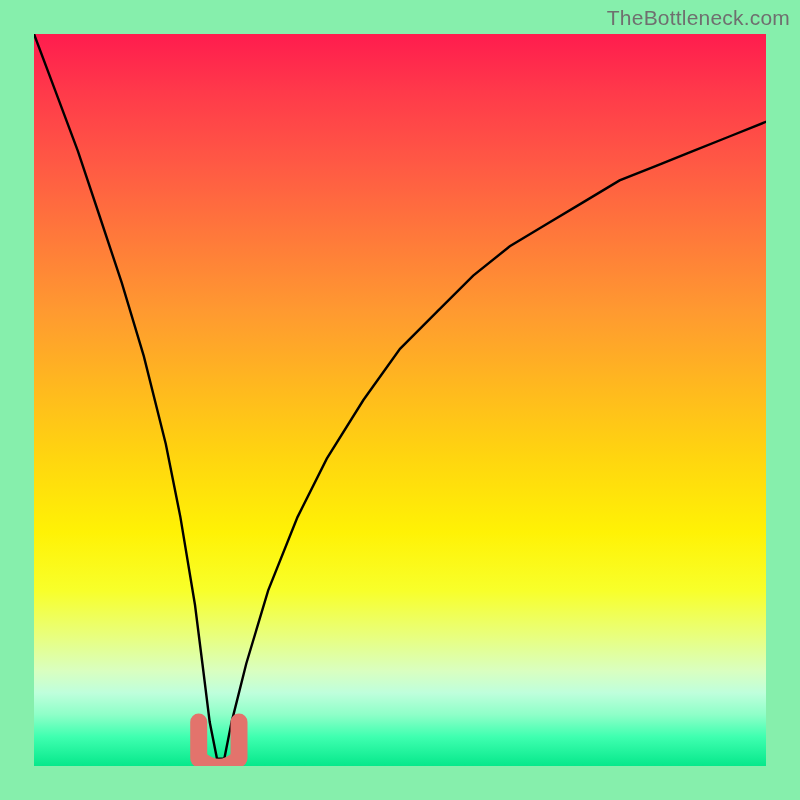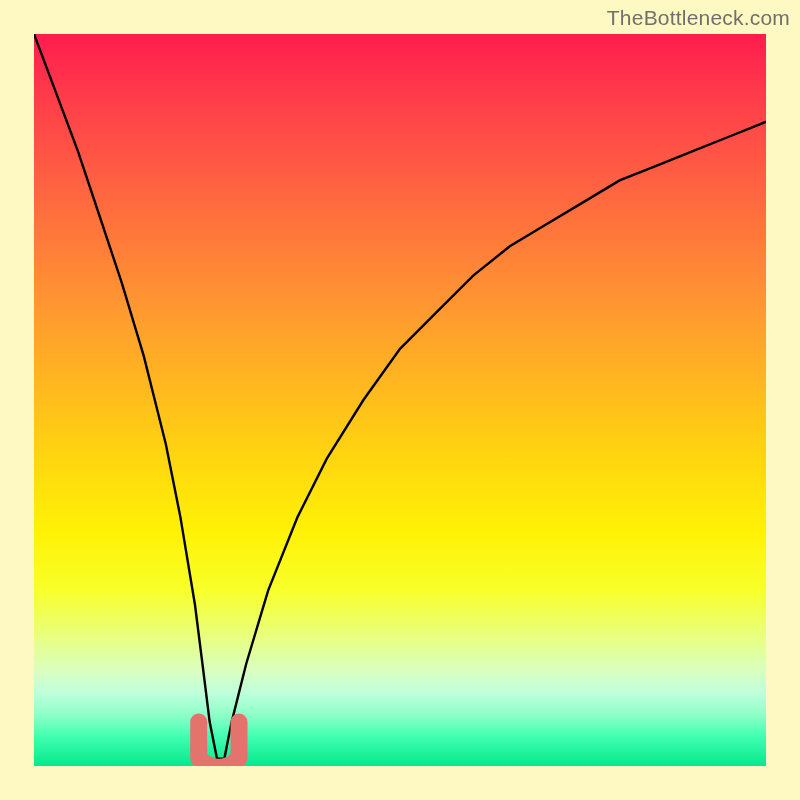--- a/index.html
+++ b/index.html
@@ -10,21 +10,21 @@
     background: #000;
     overflow: hidden;
     font-family: Arial, Helvetica, sans-serif;
   }
   .frame {
     position: absolute;
     left: 0;
     top: 0;
     width: 800px;
     height: 800px;
-    background: #fef9c3;
+    background: #86efac;
   }
   .plot-area {
     position: absolute;
     left: 34px;
     top: 34px;
     width: 732px;
     height: 732px;
     
     background: linear-gradient(to bottom,
       #ff1c4e 0%,

